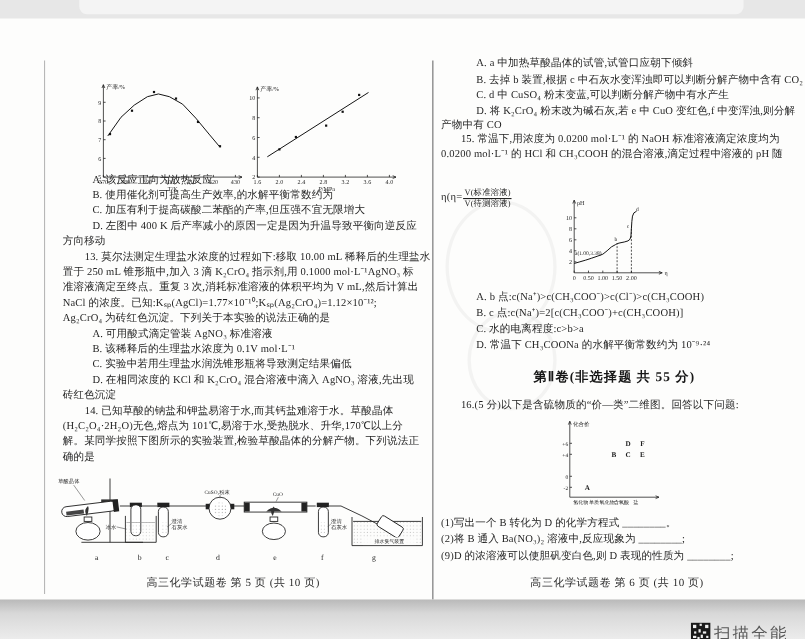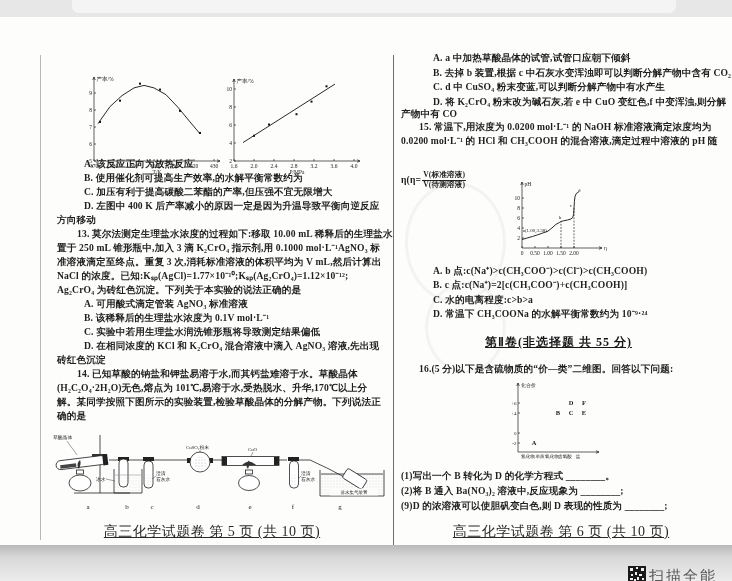--- a/index.html
+++ b/index.html
@@ -6,26 +6,26 @@
   .stage{position:relative;width:732px;height:581px;overflow:hidden;background:#fcfcfb;
          font-family:"Liberation Serif",serif;}
   .topbar{position:absolute;left:0;top:0;width:732px;height:17px;background:#e7e7e7;}
   .topbar-inner{position:absolute;left:72px;top:0;width:604px;height:13px;background:#f4f4f4;
                 border-radius:0 0 7px 7px;}
   .sheet{position:absolute;left:0;top:17px;width:732px;height:528px;background:#fdfdfc;}
   .vline{position:absolute;width:1px;background:#7e7e7e;}
   .bottombar{position:absolute;left:0;top:545px;width:732px;height:36px;
              background:linear-gradient(#b9b9b9,#d8d8d8 35%,#ececec);}
   .t{position:absolute;white-space:nowrap;font-size:9.6px;line-height:12px;color:#1f1f1f;
-     letter-spacing:.15px;font-weight:bold;}
+     letter-spacing:.15px;}
   .lx0{left:57px}.lx1{left:84px}.lx2{left:77px}
   .rx0{left:401px}.rx1{left:433px}.rx2{left:419px}
   .sec-title{position:absolute;left:401px;width:315px;text-align:center;font-size:12px;
-             font-weight:bold;color:#171717;letter-spacing:1px;text-decoration:underline;}
-  .footer{position:absolute;font-size:14px;color:#2a2a2a;text-align:center;letter-spacing:.5px;text-decoration:underline;}
+             font-weight:bold;color:#171717;letter-spacing:1px;}
+  .footer{position:absolute;font-size:10px;color:#2a2a2a;text-align:center;letter-spacing:.5px;}
   .frac{display:inline-block;vertical-align:middle;text-align:center;font-size:7.6px;
         line-height:8.4px;margin:0 1px;}
   .frac .num{display:block;border-bottom:.8px solid #222;padding:0 1px;}
   .frac .den{display:block;padding:0 1px;}
   .chart{position:absolute;}
   .wmc{position:absolute;border:3px solid rgba(130,130,130,.08);border-radius:50%;}
   .qr{position:absolute;left:628px;top:566px;width:18px;height:16px;}
   .wm-text{position:absolute;left:649px;top:567px;font-size:15px;color:#585858;
            letter-spacing:2px;font-family:"Liberation Sans",sans-serif;}
   svg text{font-family:"Liberation Serif",serif;}

